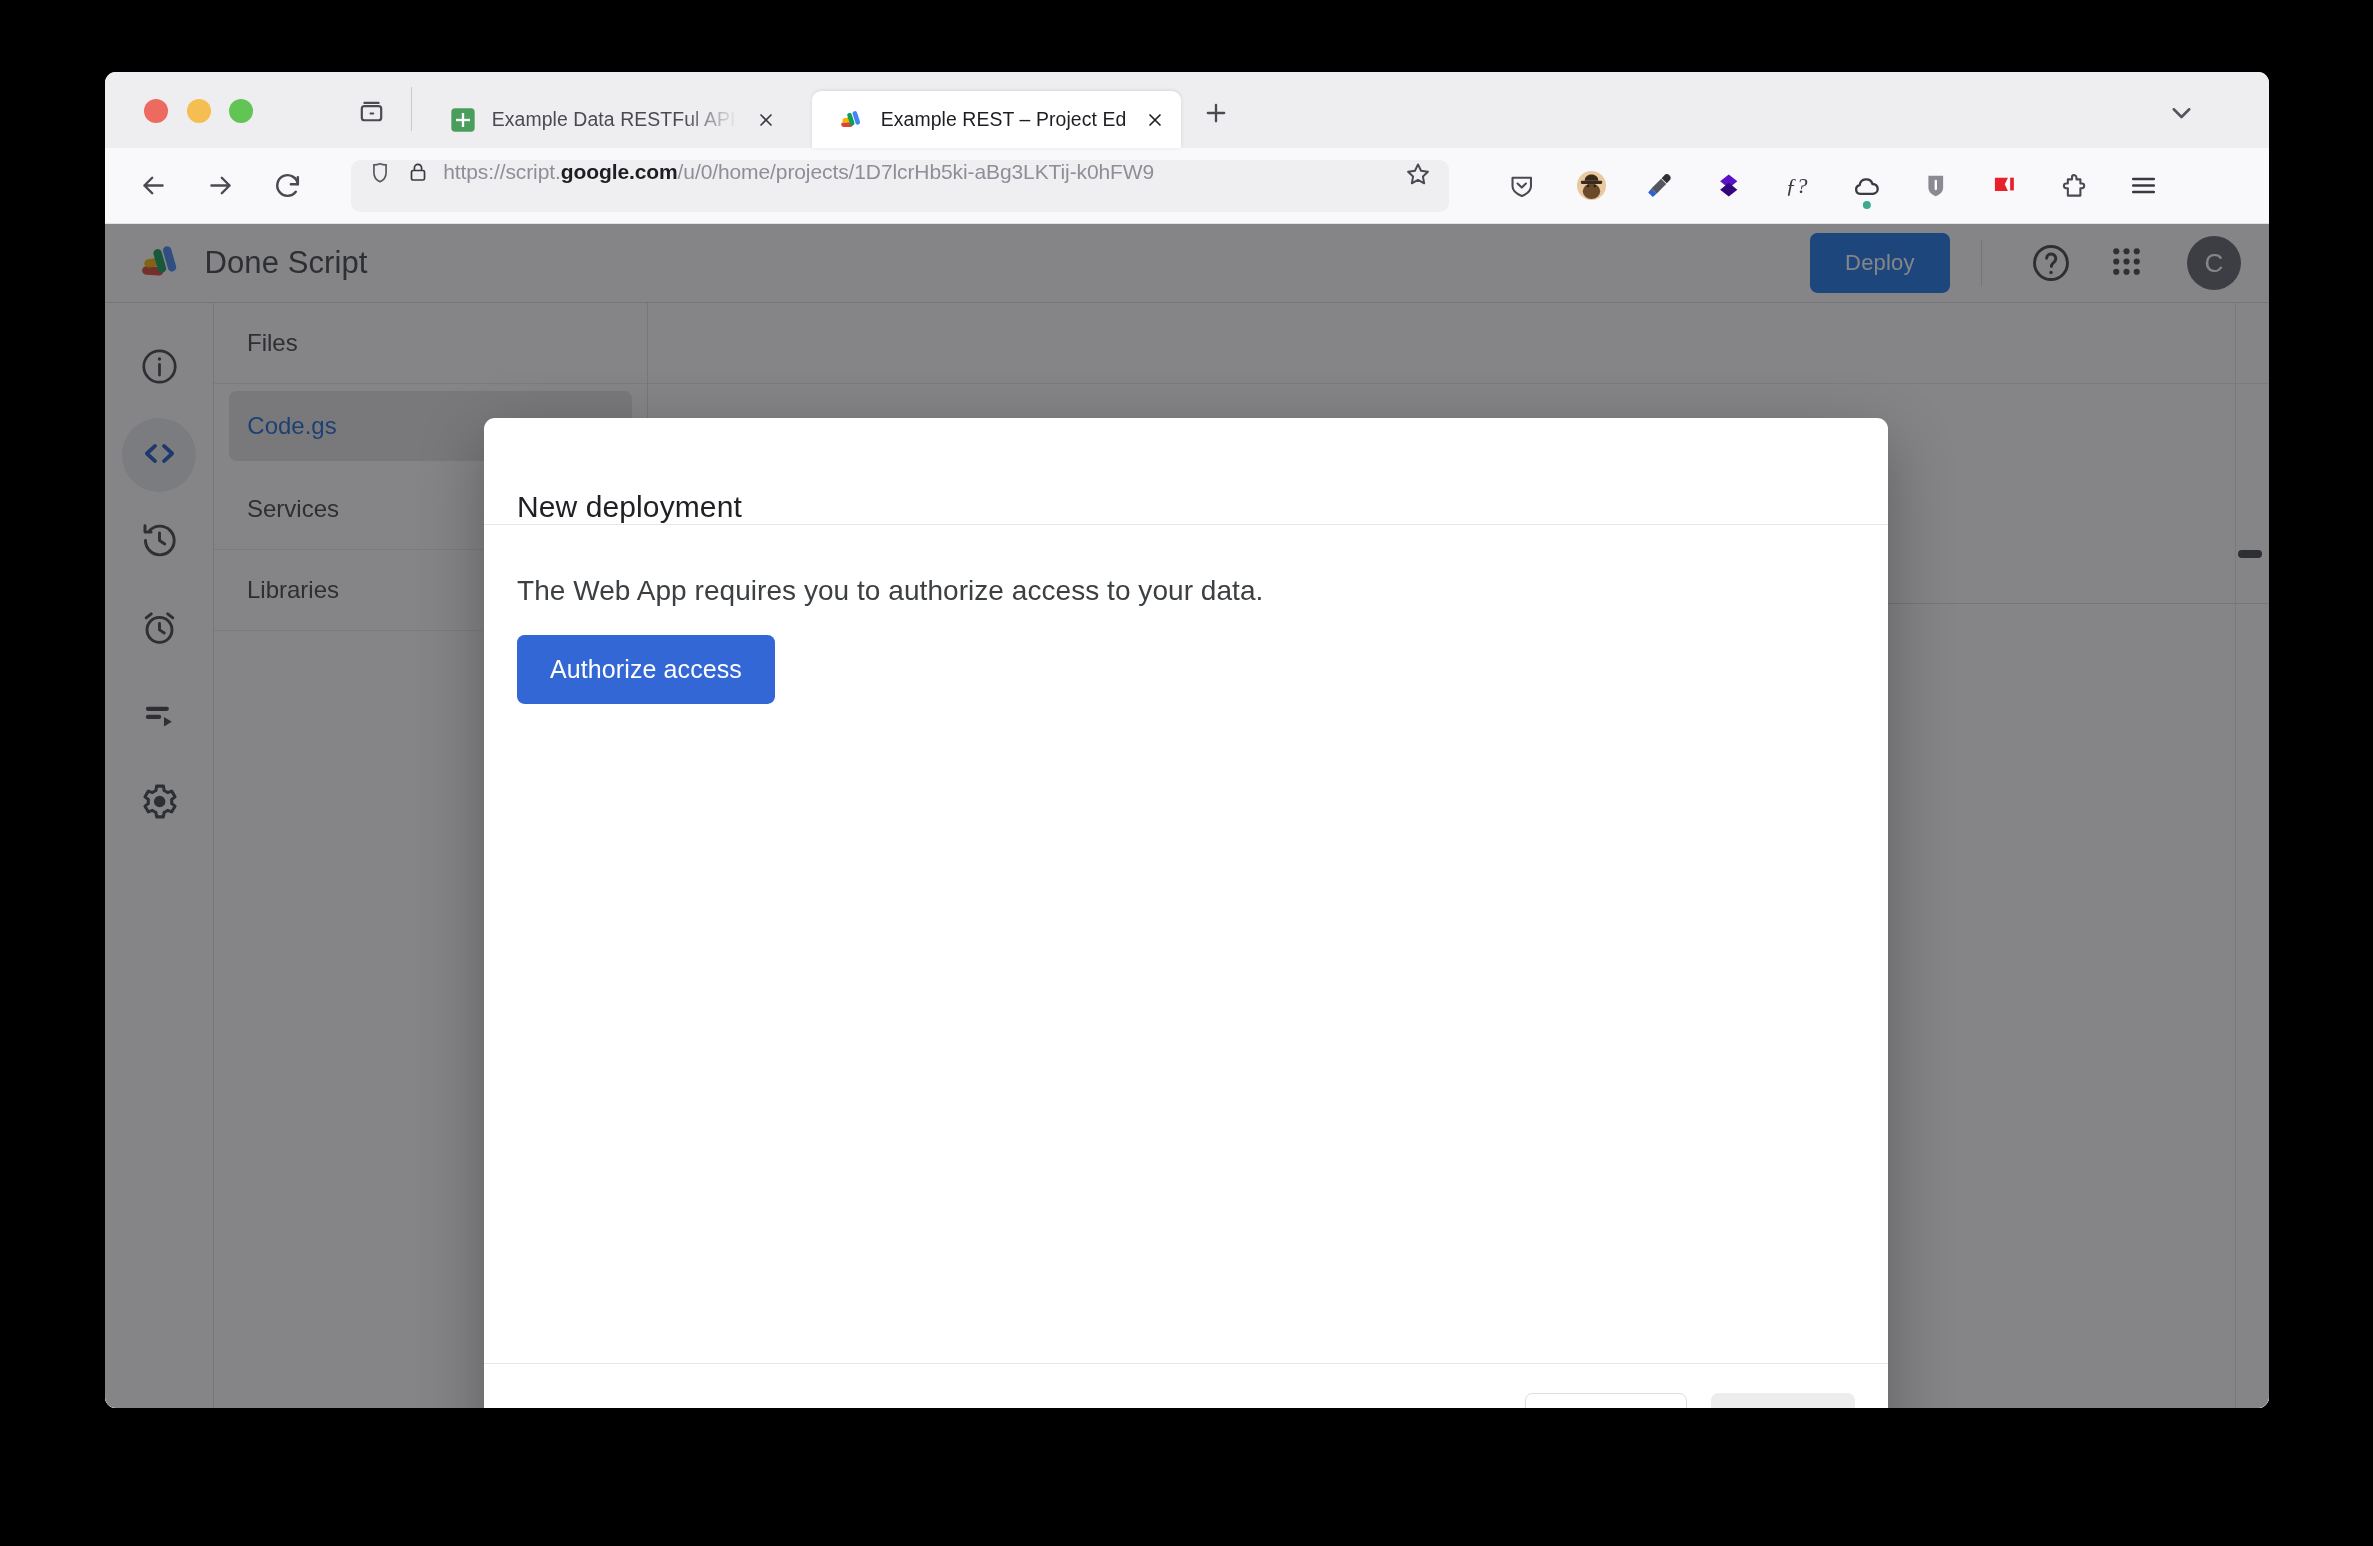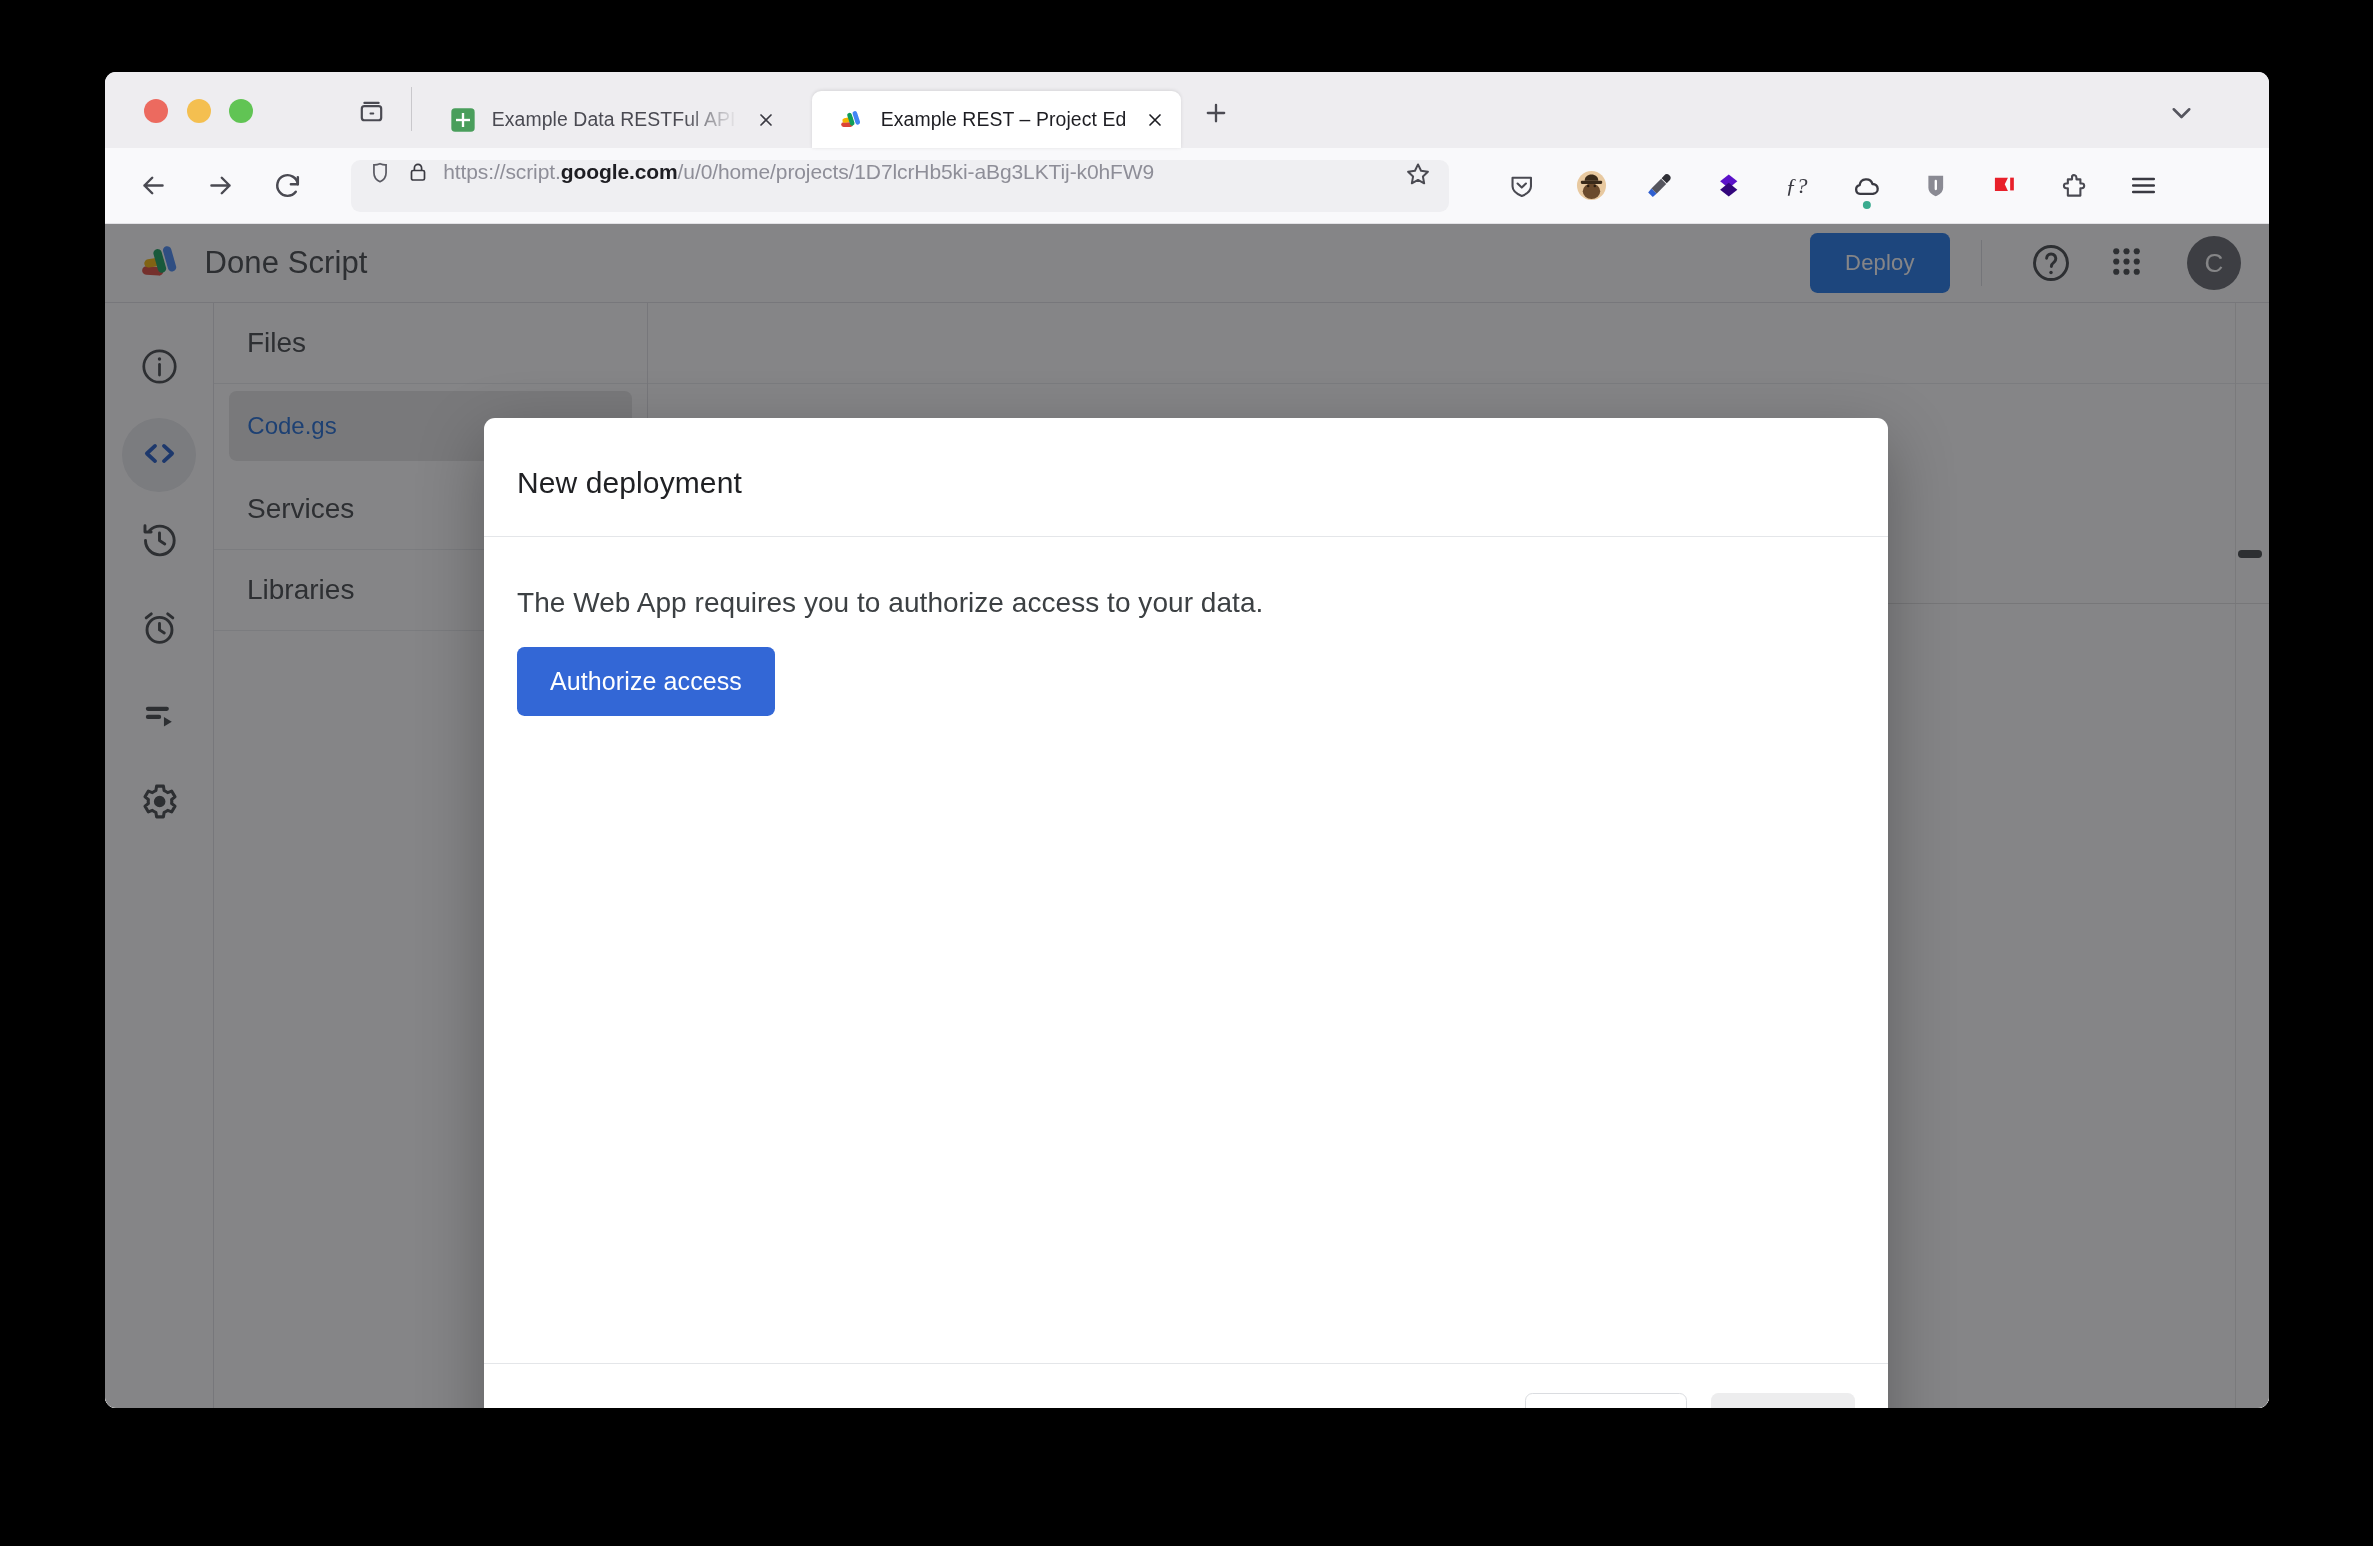--- a/index.html
+++ b/index.html
@@ -207,21 +207,21 @@
   #file-panel {
     width: 434px;
     border-right: 0.9px solid #dfe1e5;
     background: #fff;
     padding-top: 0;
   }
   .panel-row {
     height: 81px;
     display: flex; align-items: center;
     padding-left: 33px;
-    font-size: 28px;
+    font-size: 24px;
     color: #3c4043;
     border-bottom: 0.9px solid #e8eaed;
   }
   .file-row {
     height: 70px;
     margin: 7.4px 14.8px;
     border-radius: 7.4px;
     display: flex; align-items: center;
     padding-left: 18.5px;
     font-size: 24px;
@@ -271,24 +271,23 @@
     left: 379px; top: 194px;
     width: 1404px; height: 1071px;
     background: #fff;
     border-radius: 11px;
     box-shadow: 0 22px 66px rgba(0,0,0,0.30);
     display: flex; flex-direction: column;
     overflow: hidden;
   }
   #dialog-header {
     height: 107px;
-    display: flex; align-items: center;
+    display: flex; align-items: flex-end;
     padding: 0 33px;
     border-bottom: 0.9px solid #e4e6e9;
-    margin-top: 12px;
   }
   #dialog-title {
     font-size: 30px; color: #202124; font-weight: 400;
     letter-spacing: 0.1px;
   }
   #dialog-body {
     flex: 1 1 auto;
     padding: 50px 33px 0 33px;
   }
   #dialog-message {

